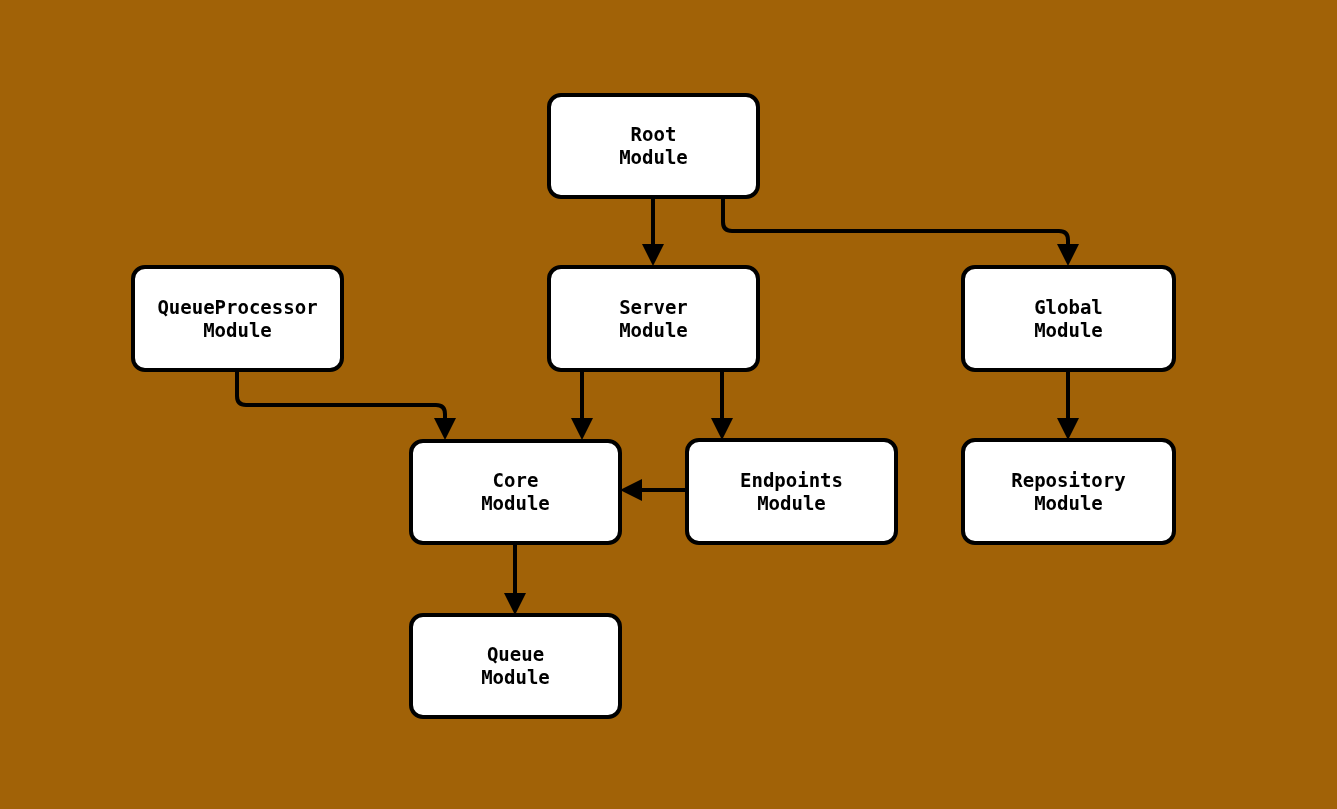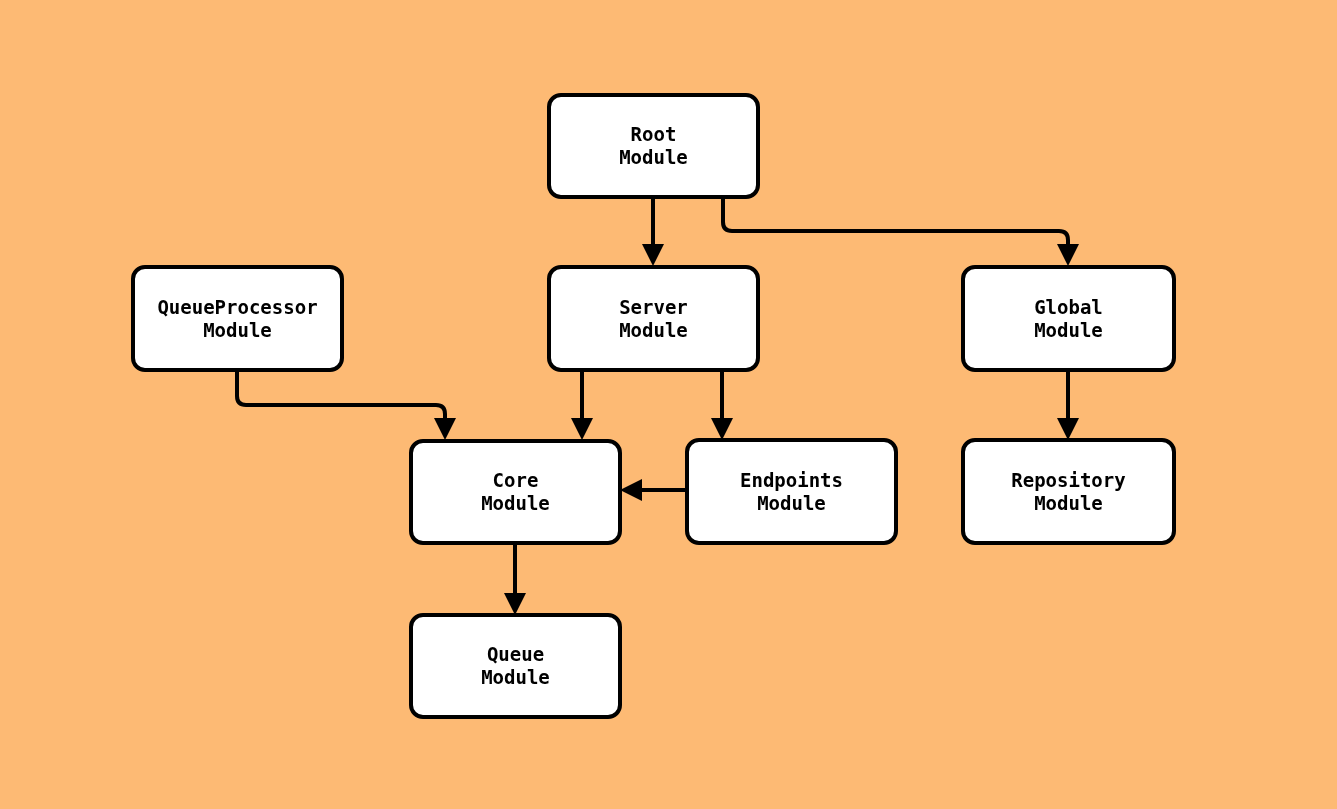--- a/index.html
+++ b/index.html
@@ -4,21 +4,21 @@
 <style>
   html, body {
     margin: 0;
     padding: 0;
     background: #ffffff;
   }
   #diagram-root {
     position: relative;
     width: 1337px;
     height: 809px;
-    background: #fdba74;
+    background: #a16207;
     overflow: hidden;
     font-family: "DejaVu Sans Mono", "Liberation Mono", monospace;
   }
   svg#graph {
     display: block;
     width: 1337px;
     height: 809px;
   }
   .node-box {
     fill: #ffffff;

